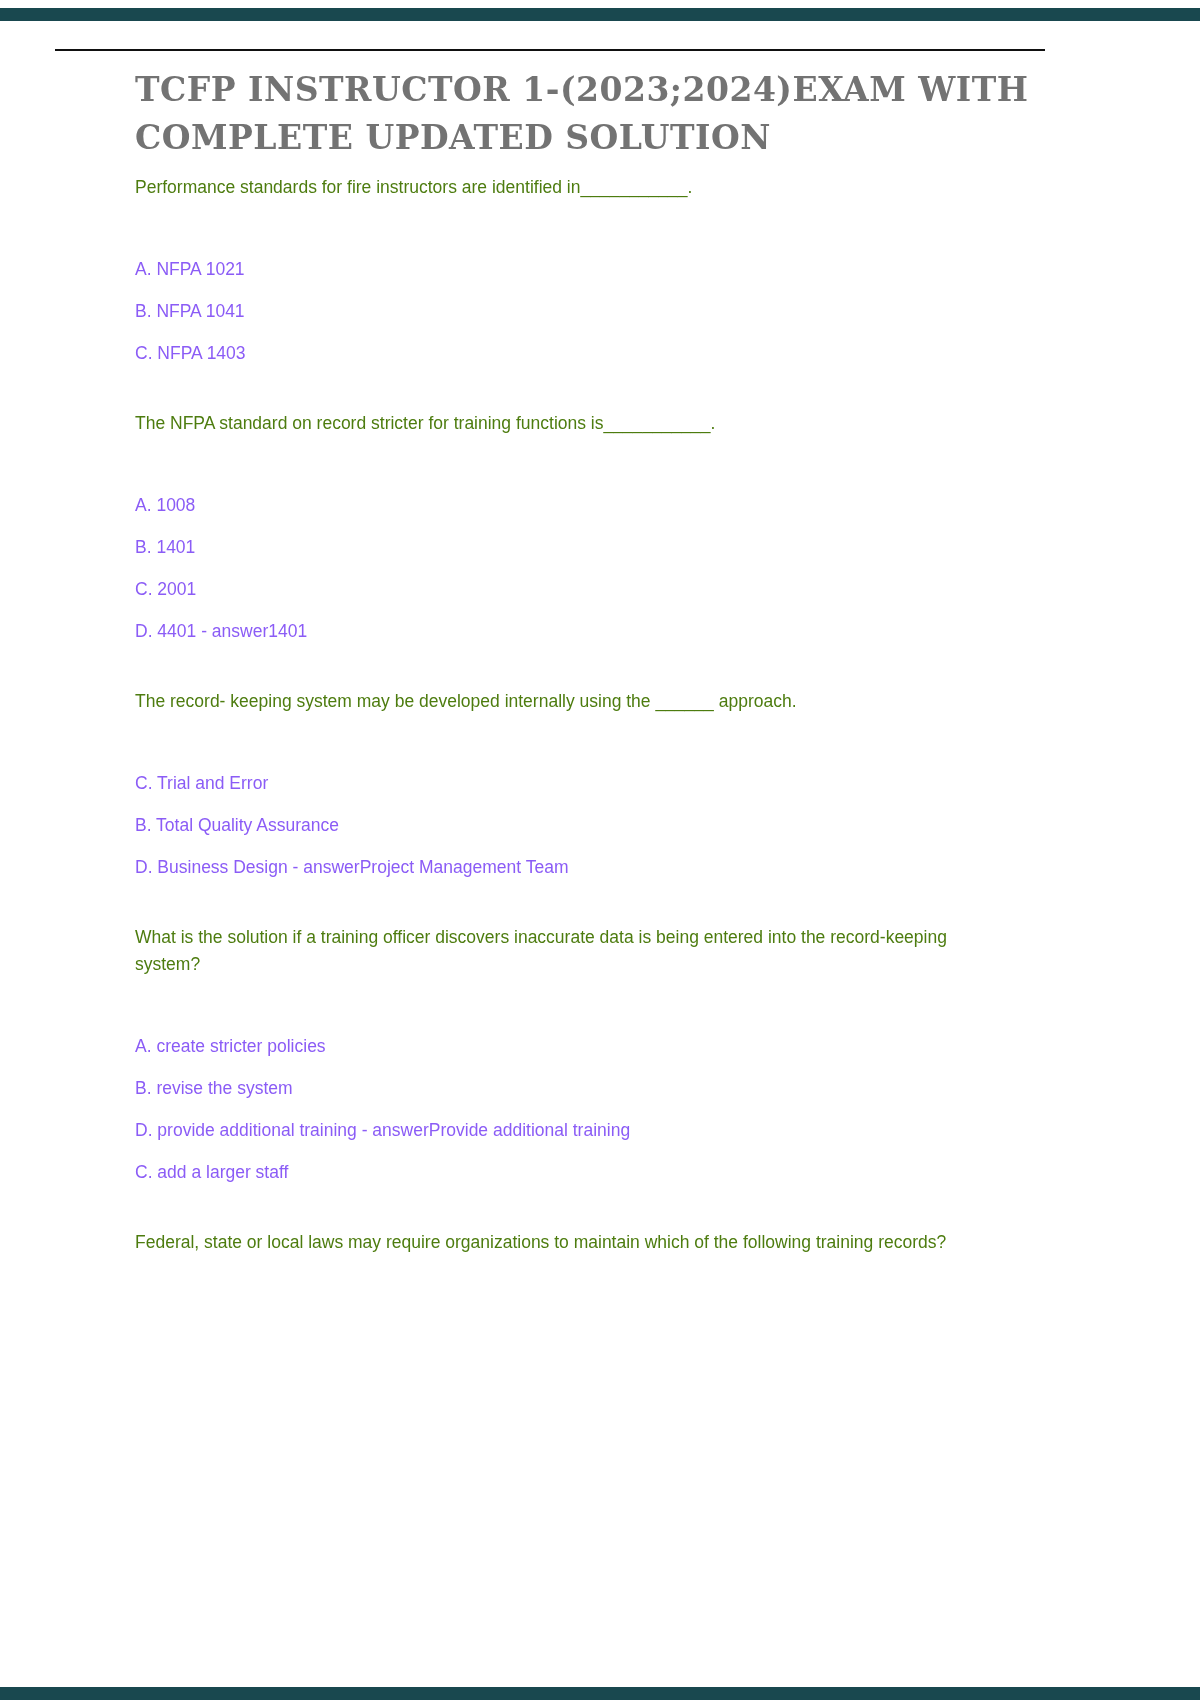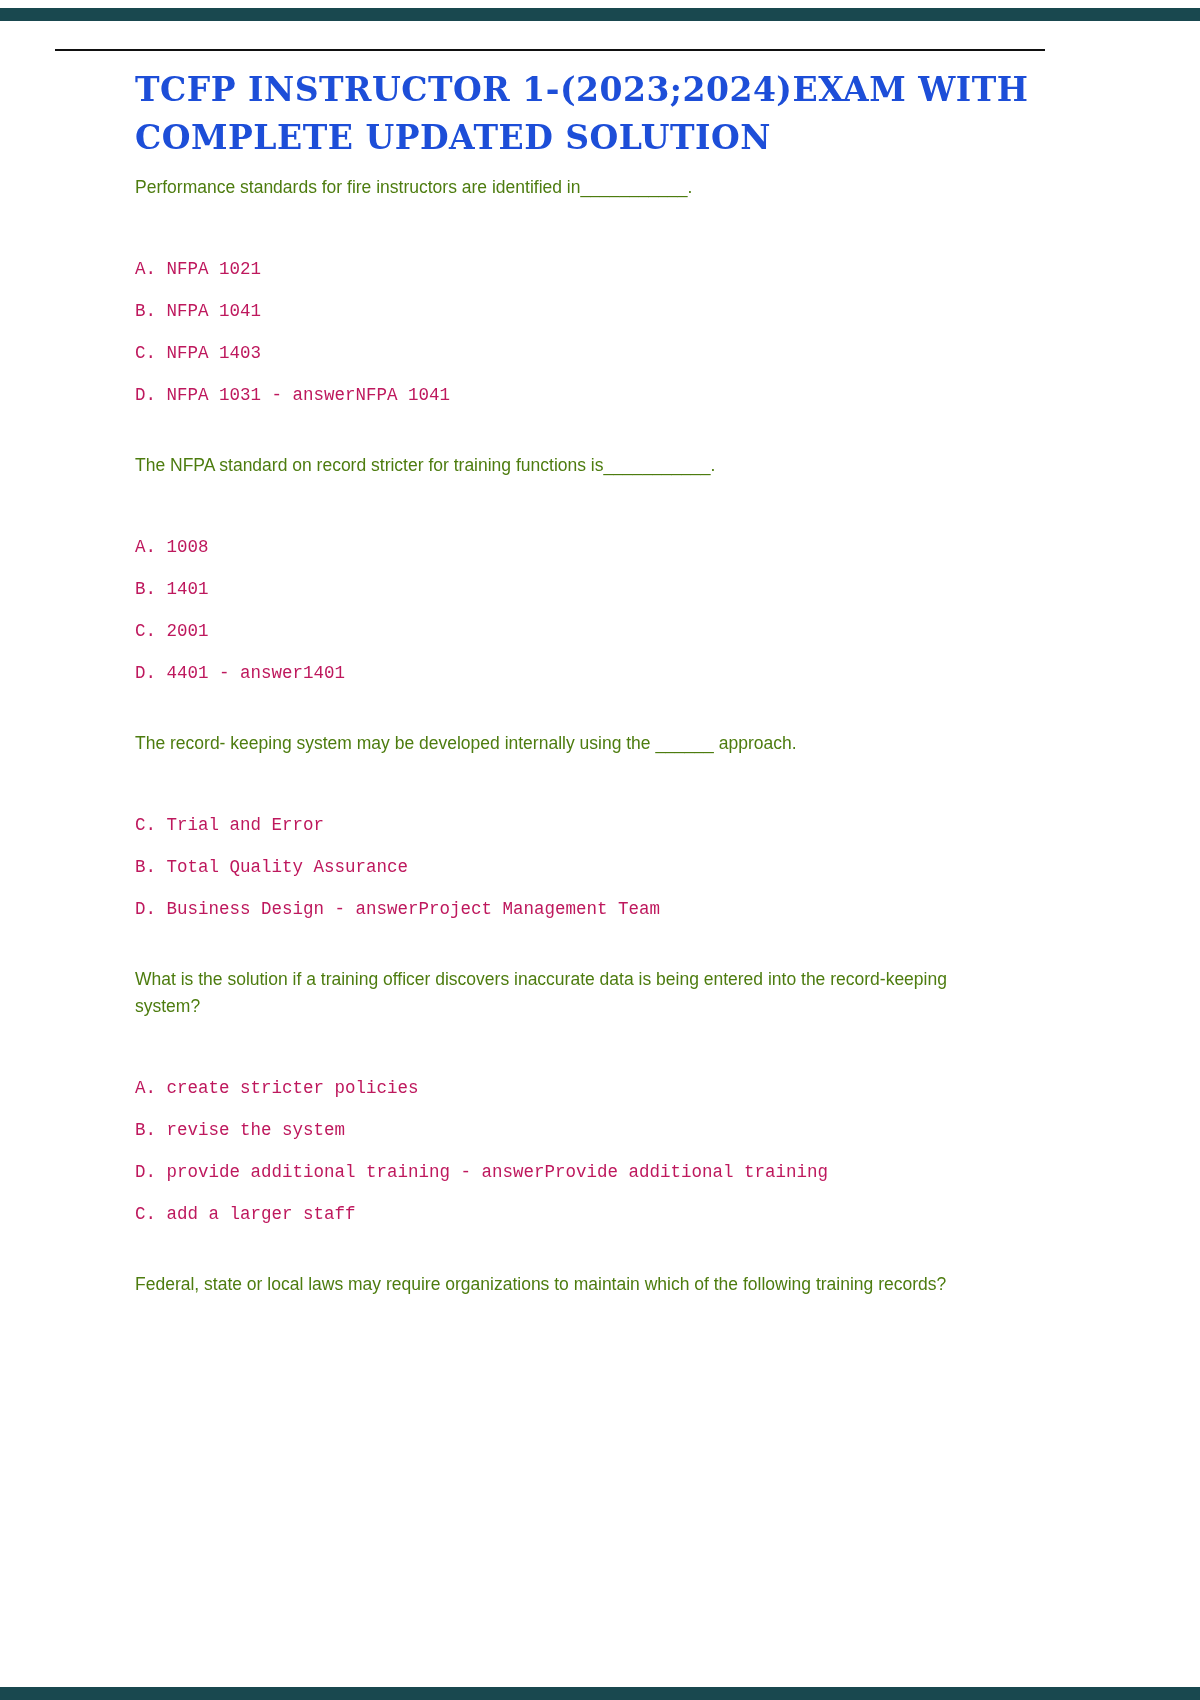--- a/index.html
+++ b/index.html
@@ -38,38 +38,37 @@
     left: 135px;
     width: 915px;
   }
   .title {
     margin: 0 0 12px 0;
     font-family: "DejaVu Serif", "Liberation Serif", serif;
     font-weight: 700;
     font-size: 33px;
     line-height: 48px;
     letter-spacing: 0.5px;
-    color: #1d4ed8;
+    color: #737373;
   }
   .title-line { display: block; }
   .question-block { margin: 0; }
   .question-text {
     margin: 0 0 55px 0;
     max-width: 880px;
     font-size: 17.5px;
     line-height: 27px;
     color: #4d7c0f;
   }
   .options { margin: 0 0 43px 0; }
   .option-text {
     margin: 0 0 15px 0;
     font-size: 17.5px;
     line-height: 27px;
-    color: #be185d;
-    font-family: Liberation Mono, monospace;
+    color: #8b5cf6;
   }
 </style>
 </head>
 <body>
 
 <div class="page">
   <div class="bar top"></div>
   <div class="rule"></div>
 
   <div class="content">
@@ -77,21 +76,20 @@
       <span class="title-line">TCFP INSTRUCTOR 1-(2023;2024)EXAM WITH</span>
       <span class="title-line">COMPLETE UPDATED SOLUTION</span>
     </h1>
     <div id="questions">
         <div class="question-block">
           <p class="question-text">Performance standards for fire instructors are identified in___________.</p>
           <div class="options">
             <p class="option-text">A. NFPA 1021</p>
             <p class="option-text">B. NFPA 1041</p>
             <p class="option-text">C. NFPA 1403</p>
-            <p class="option-text">D. NFPA 1031 - answerNFPA 1041</p>
           </div>
         </div>
         <div class="question-block">
           <p class="question-text">The NFPA standard on record stricter for training functions is___________.</p>
           <div class="options">
             <p class="option-text">A. 1008</p>
             <p class="option-text">B. 1401</p>
             <p class="option-text">C. 2001</p>
             <p class="option-text">D. 4401 - answer1401</p>
           </div>

